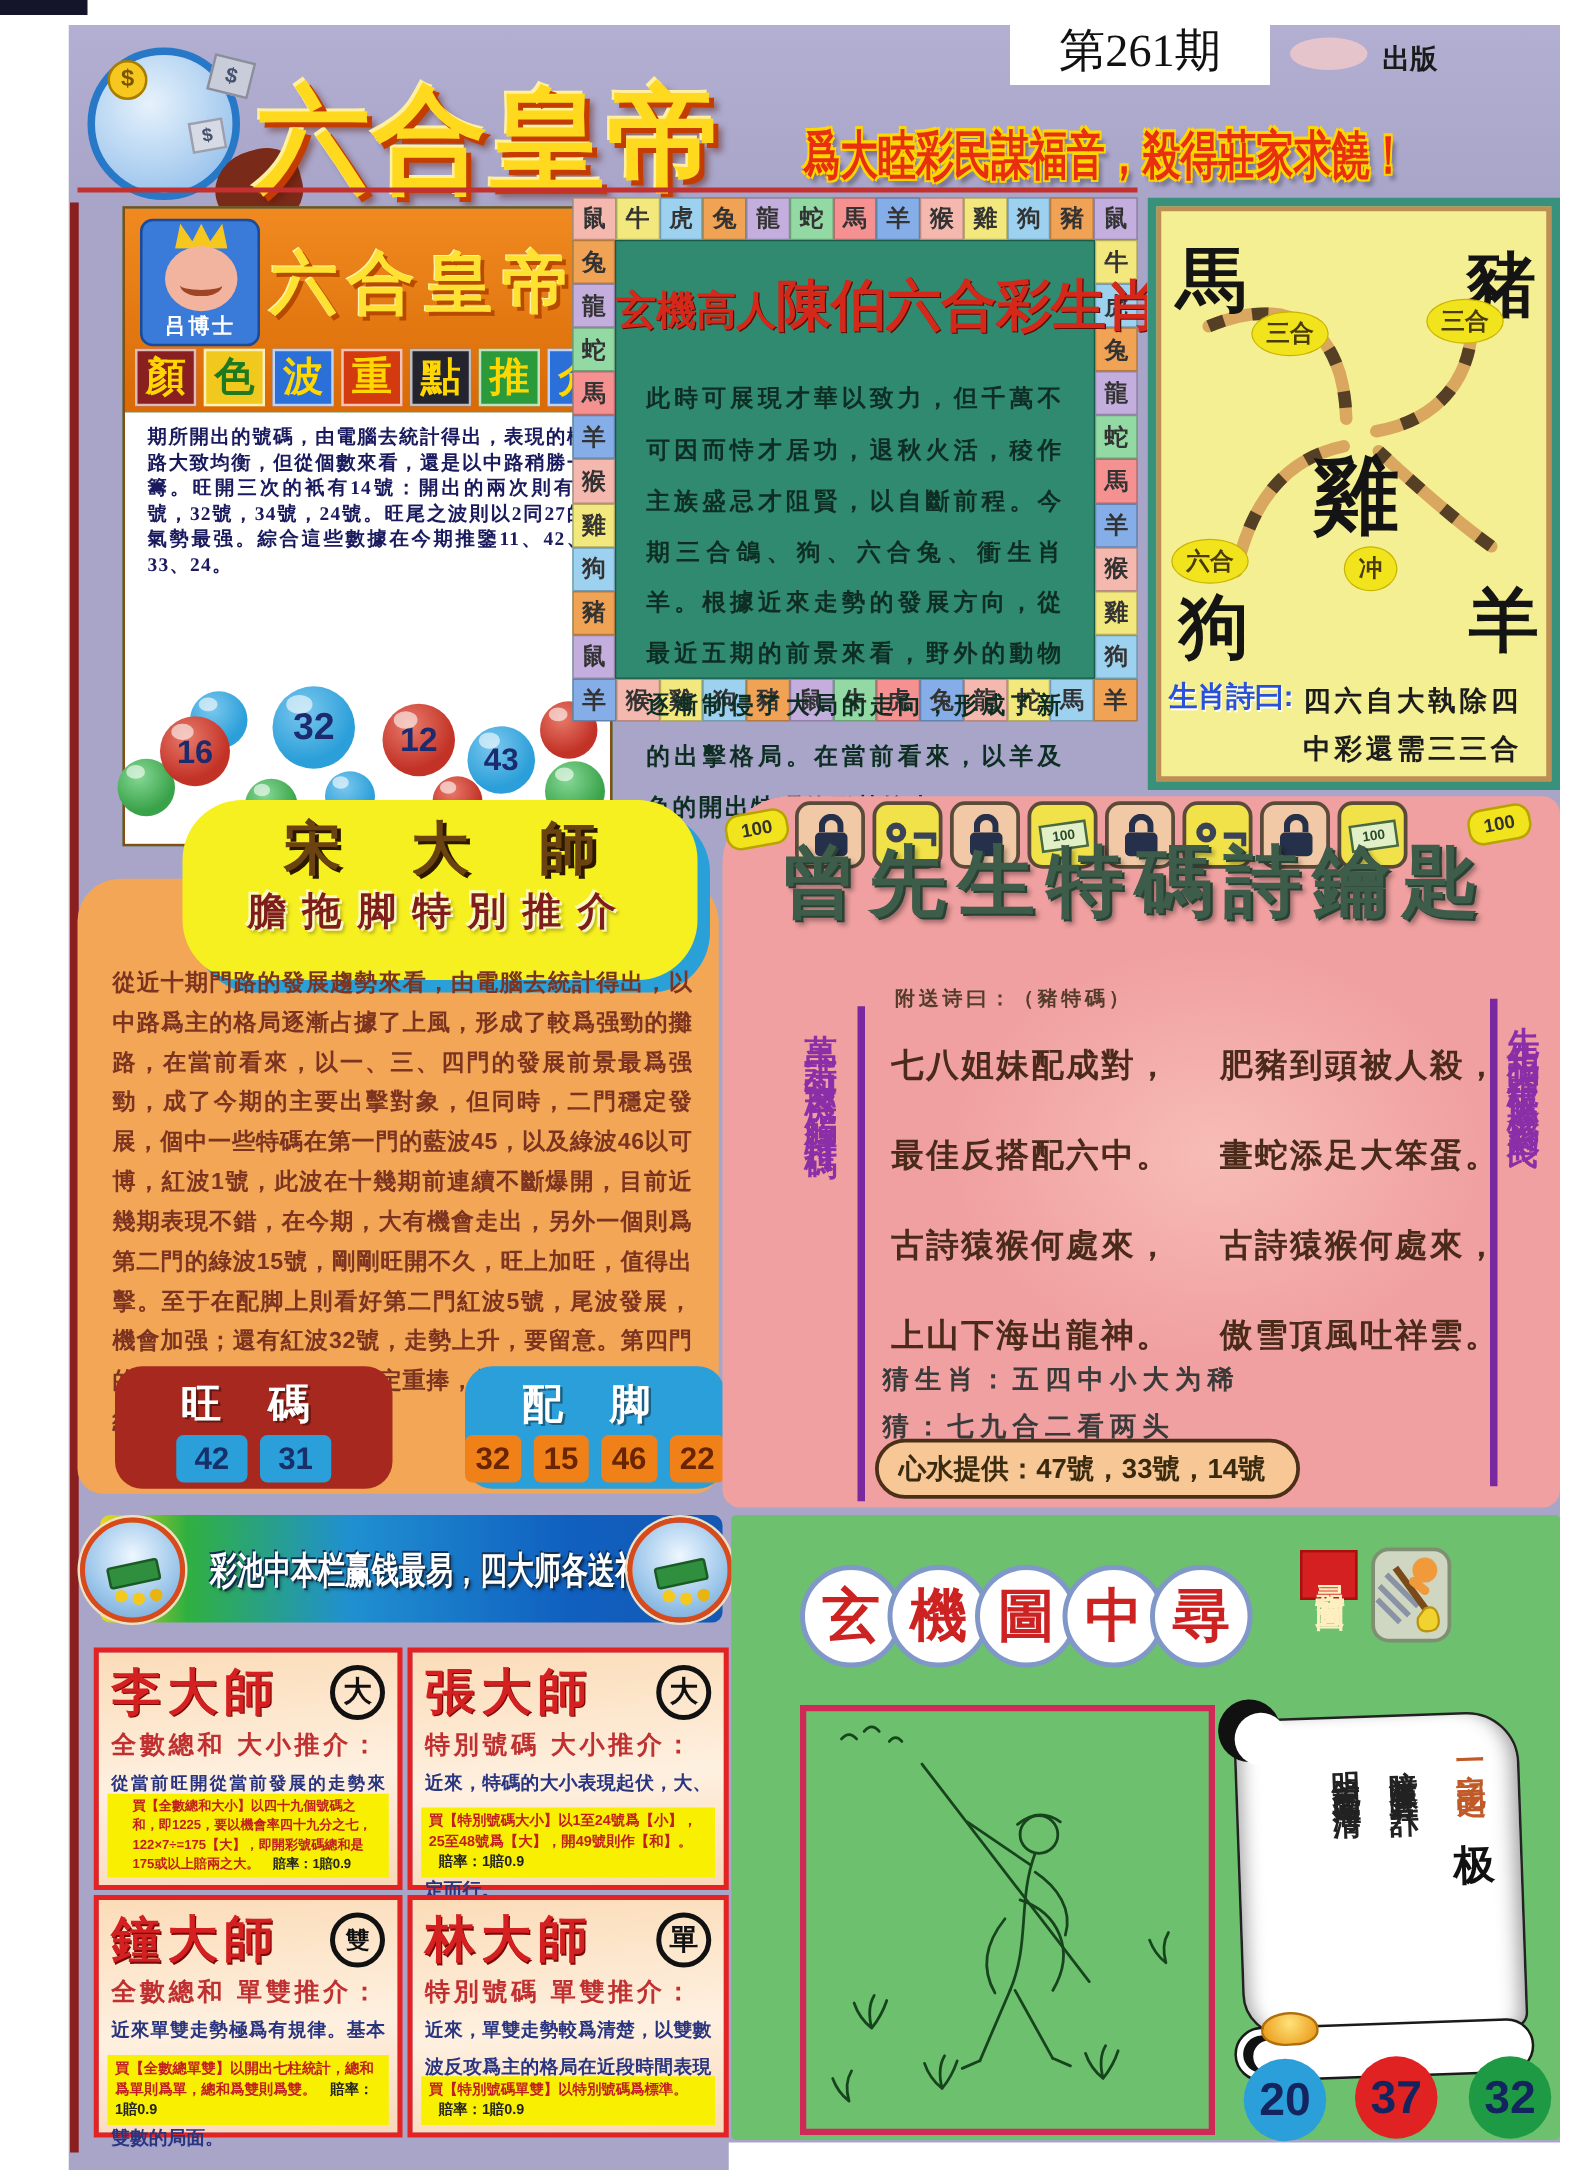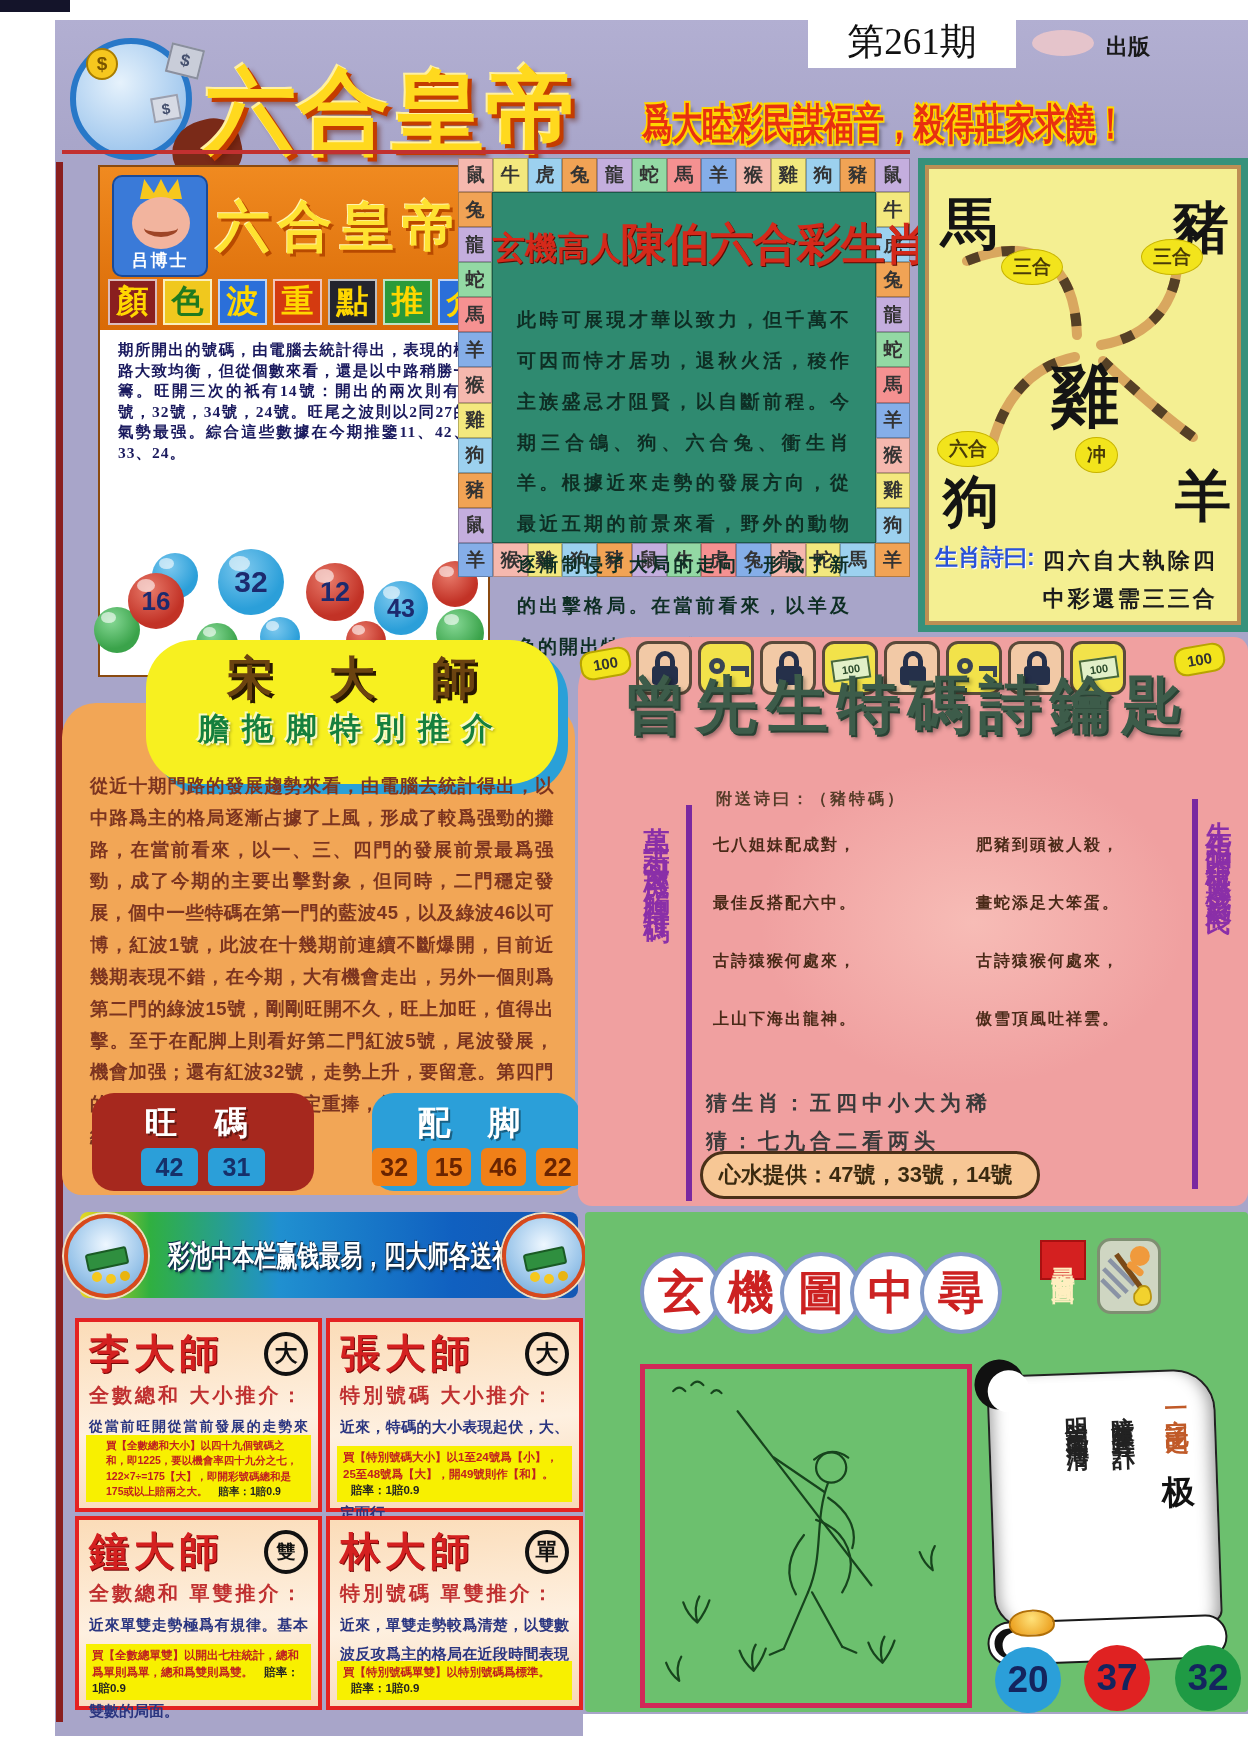--- a/index.html
+++ b/index.html
@@ -92,21 +92,21 @@
   .yp-poem-lines{font-family:"Liberation Serif",serif;font-size:22px;font-weight:bold;color:#1c1c1c;
                  line-height:1.7;letter-spacing:3px;white-space:nowrap;}
 
   
   .sp-bg{position:absolute;left:62px;top:703px;width:513px;height:492px;background:#f2a656;
          border-radius:34px 34px 20px 20px;}
   .sp-pill{position:absolute;left:146px;top:640px;width:412px;height:144px;background:#f7f020;
            border-radius:48px;box-shadow:10px 10px 0 #2aa0d8;text-align:center;padding-top:8px;}
   .sp-name{font-size:46px;font-weight:900;color:#6b4310;letter-spacing:56px;margin-left:56px;
            text-shadow:3px 3px 0 #2a1800;white-space:nowrap;}
-  .sp-sub{font-size:31px;font-weight:900;color:#15803d;letter-spacing:13px;margin-top:-2px;white-space:nowrap;
+  .sp-sub{font-size:31px;font-weight:900;color:#7f1d1d;letter-spacing:13px;margin-top:-2px;white-space:nowrap;
           text-shadow:2px 2px 0 #fafac0,-2px -2px 0 #fafac0,3px 3px 3px rgba(0,0,0,.3);}
   .sp-body{position:absolute;left:90px;top:770px;width:464px;font-size:18.5px;font-weight:bold;color:#7c3420;
            line-height:1.72;letter-spacing:.5px;text-align:justify;}
   .wang-box{position:absolute;left:92px;top:1093px;width:222px;height:98px;background:#a6281e;border-radius:22px;text-align:center;}
   .pj-box{position:absolute;left:372px;top:1093px;width:208px;height:98px;background:#2b9fd9;border-radius:22px;text-align:center;}
   .nb-label{font-size:33px;font-weight:900;color:#fff;letter-spacing:14px;margin-top:8px;text-shadow:2px 2px 0 rgba(0,0,0,.4);}
   .chip-row{display:flex;justify-content:center;gap:10px;margin-top:2px;}
   .chip{width:57px;height:38px;border-radius:6px;display:flex;align-items:center;justify-content:center;
         font-size:25px;font-weight:900;}
   .chip-blue{background:#2b9fd9;color:#16306a;}
@@ -128,21 +128,21 @@
   .ic-bill{position:absolute;left:7px;top:14px;width:38px;height:22px;background:#e2f0c8;border:2px solid #4a6a3a;
            display:flex;align-items:center;justify-content:center;font-size:11px;font-weight:900;color:#2a4a2a;transform:rotate(-8deg);}
   .pill100{position:absolute;background:#f2e41c;border:2px solid #b8a400;border-radius:12px;
            font-size:15px;font-weight:900;color:#333;padding:4px 11px;transform:rotate(-10deg);}
   .zg-title{position:absolute;left:46px;top:26px;font-size:62px;font-weight:900;color:#3d5c4a;letter-spacing:9px;white-space:nowrap;
             text-shadow:2px 2px 0 #2a4234,4px 4px 4px rgba(0,0,0,.35);}
   .v-col{writing-mode:vertical-rl;font-weight:900;color:#8a2fa8;letter-spacing:9px;font-size:26px;position:absolute;}
   .v-bar{position:absolute;width:6px;background:#7a28a0;}
   .zg-intro{position:absolute;left:138px;top:152px;font-size:16px;font-weight:bold;color:#553c28;letter-spacing:3px;}
   .zg-poem{position:absolute;top:198px;font-family:"Liberation Sans",sans-serif;}
-  .zg-poem div{font-size:16px;font-weight:900;color:#4a2a18;letter-spacing:2px;margin-bottom:37px;white-space:nowrap;}
+  .zg-poem div{font-size:26px;font-weight:900;color:#4a2a18;letter-spacing:2px;margin-bottom:37px;white-space:nowrap;}
   .zg-guess{position:absolute;left:128px;font-size:21px;font-weight:900;color:#3a3a3a;letter-spacing:5px;
             font-family:"Liberation Serif",serif;}
   .zg-tip{position:absolute;left:122px;top:514px;width:340px;height:48px;border:3px solid #4a3018;border-radius:24px;
           background:#f7c795;font-size:22px;font-weight:900;color:#3a2a10;line-height:42px;padding-left:16px;white-space:nowrap;}
 
   
   .banner{position:absolute;left:80px;top:1212px;width:498px;height:86px;border-radius:8px;
           background:linear-gradient(90deg,#e8d820,#30b040 14%,#2090d0 40%,#1060c0 75%,#1458b4);}
   .banner-text{position:absolute;left:88px;top:24px;font-size:30px;font-weight:900;color:#fff;white-space:nowrap;
                transform:scaleX(.72);transform-origin:left center;

